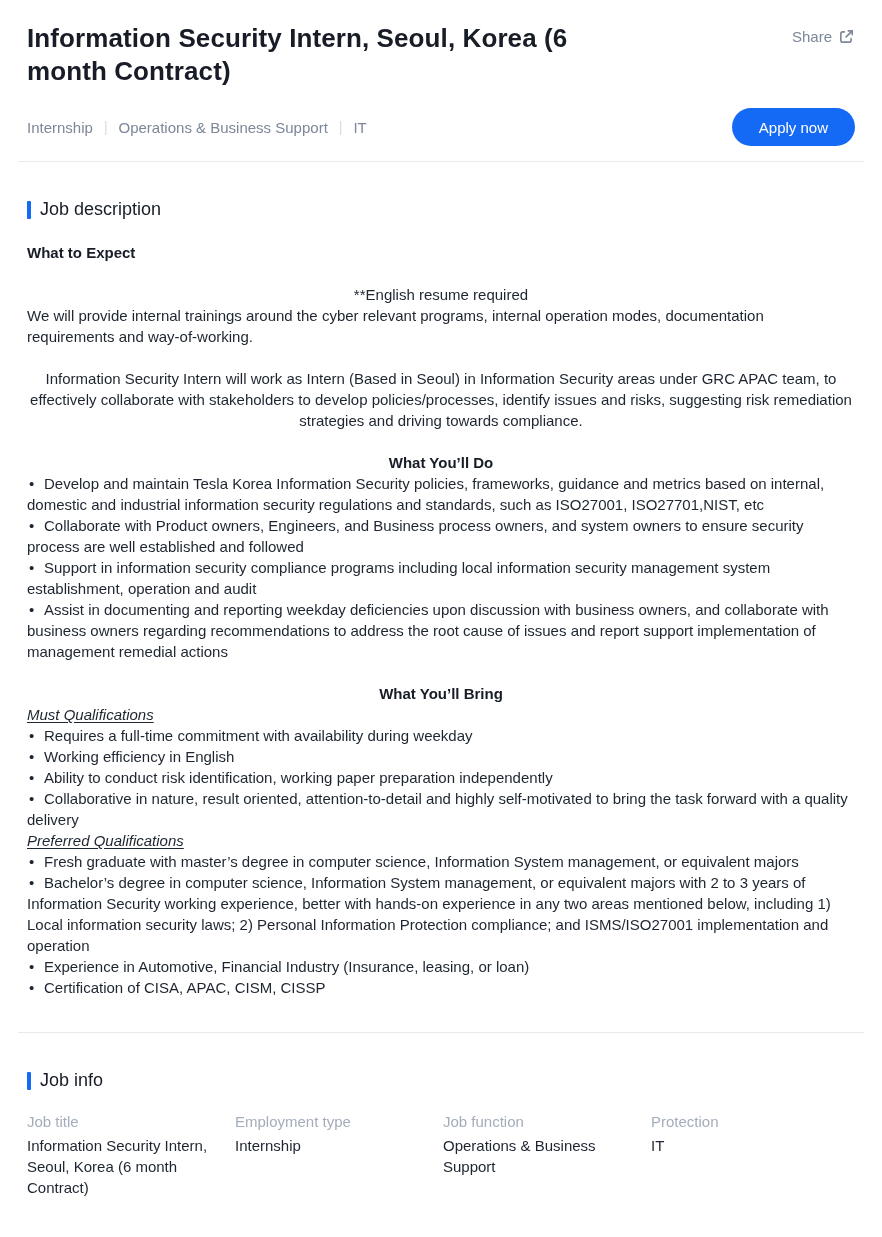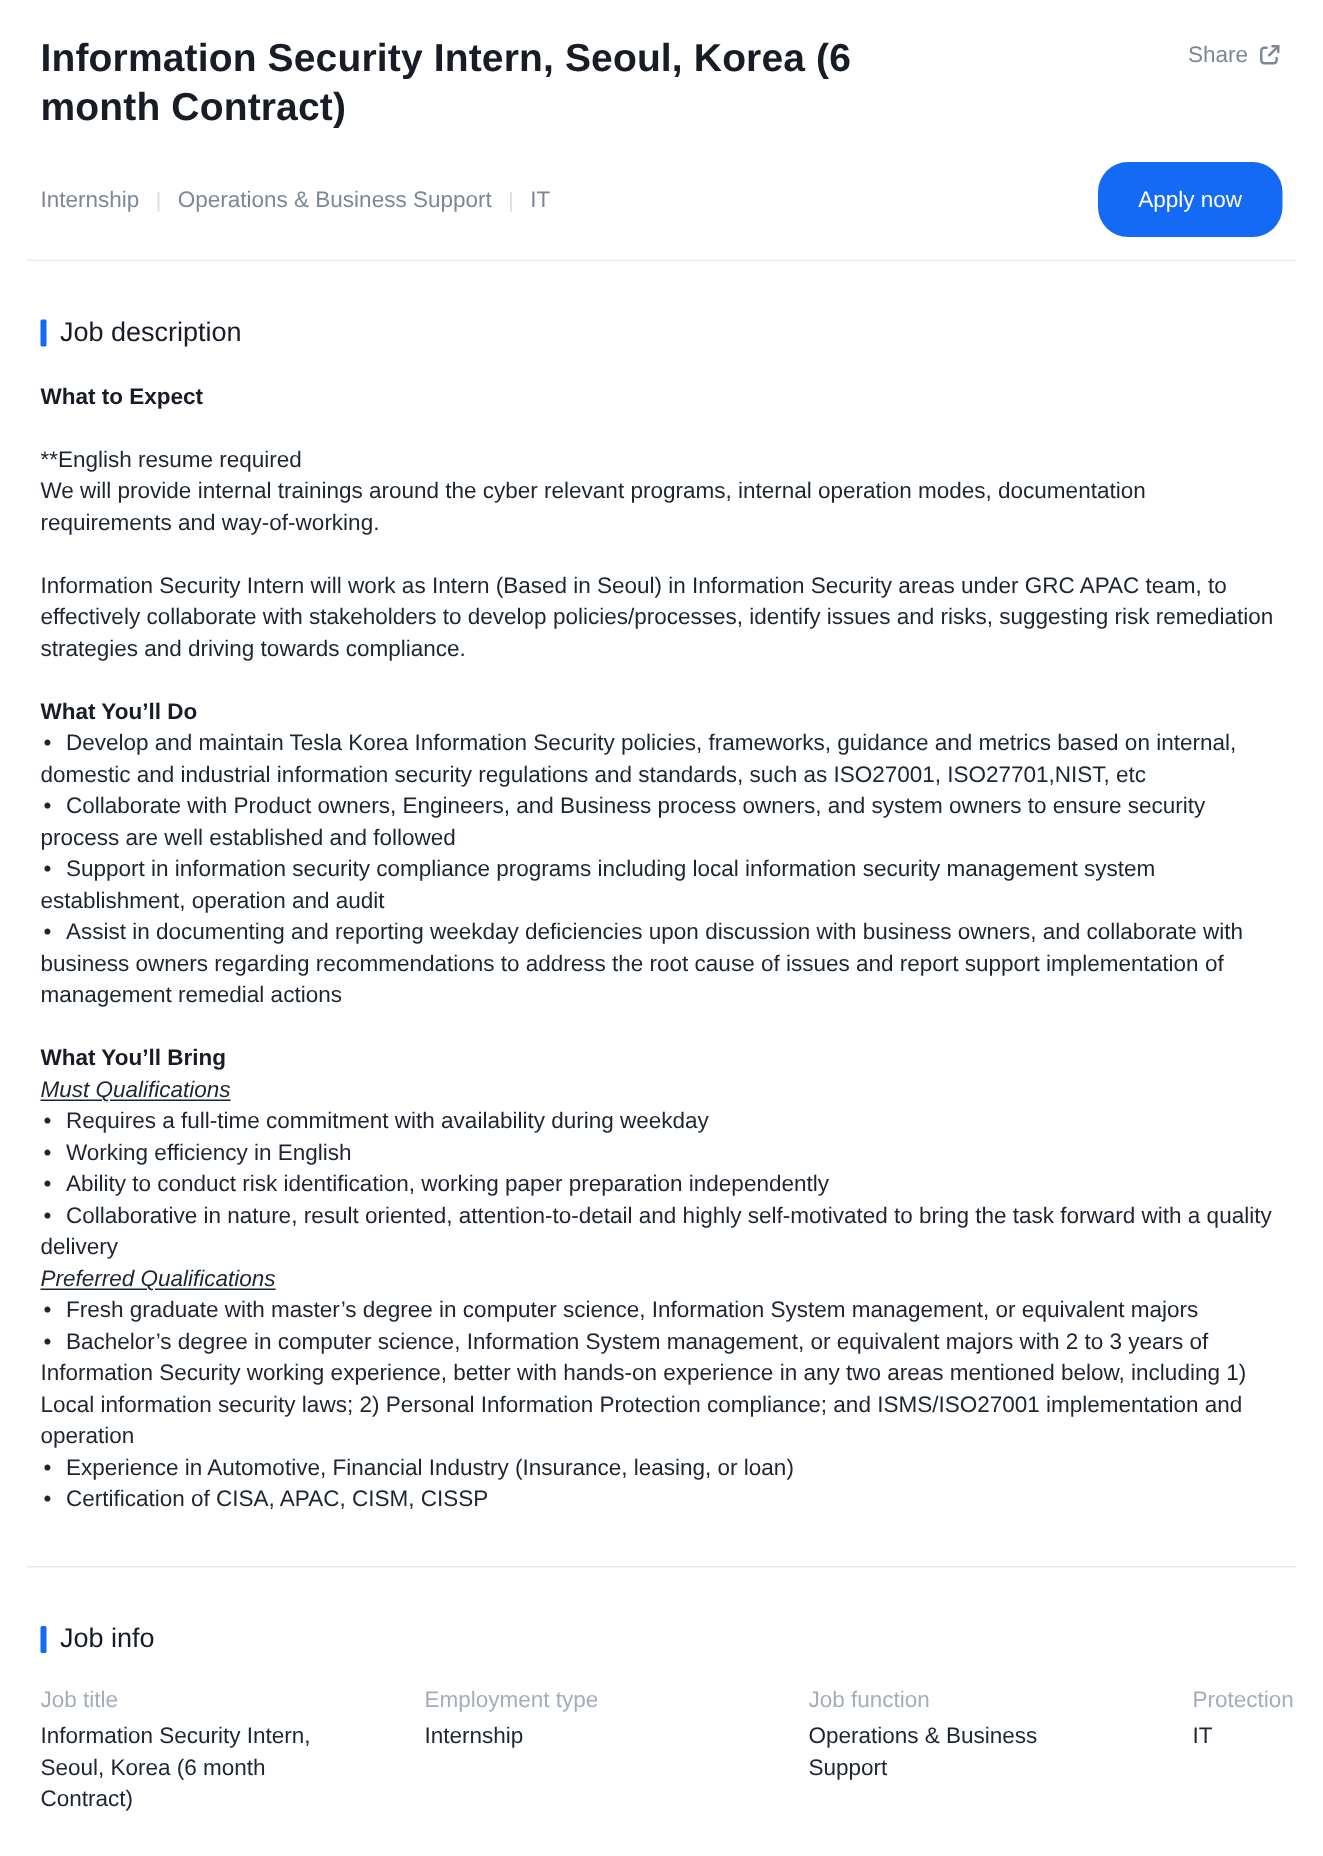--- a/index.html
+++ b/index.html
@@ -41,44 +41,44 @@
   }
   .share svg{display:block;}
   .meta-row{display:flex;justify-content:space-between;align-items:center;margin-top:20px;}
   .tags{display:flex;align-items:center;gap:11px;font-size:15px;color:var(--muted);}
   .tag-sep{color:var(--sep);font-size:14px;}
   .apply{
     background:var(--accent);
     color:var(--btn-text);
     border:none;
     border-radius:20px;
-    height:50px;
+    height:38px;
     padding:0 27px;
     font-size:15px;
     font-family:inherit;
     font-weight:500;
     cursor:pointer;
   }
   hr.divider{border:none;border-top:1px solid var(--divider);margin:15px 18px 0;}
   hr.divider.between{margin-top:34px;}
   
   .section-title{
     display:flex;align-items:center;gap:9px;
     margin:37px 0 0;
     font-size:18px;font-weight:500;color:var(--heading);
   }
   .accent-bar{width:4px;height:18px;background:var(--accent);border-radius:1px;flex:none;}
   .blocks{margin-top:22px;font-size:15px;line-height:21px;color:var(--body);}
   .block{margin:0;}
-  .block.gap{margin-top:21px;}
+  .block.gap{margin-top:21px;text-align:center;}
   .block-heading{font-weight:700;color:var(--heading);}
   .block-qual{font-style:italic;text-decoration:underline;text-underline-offset:2px;}
   .block-bullet::before{content:"\2022";display:inline-block;width:17px;text-indent:2px;}
   
-  .ji-grid{display:grid;grid-template-columns:repeat(4,208px);margin-top:22px;gap:48px;}
+  .ji-grid{display:grid;grid-template-columns:repeat(4,208px);margin-top:22px;}
   .ji-label{font-size:15px;color:var(--label);}
   .ji-value{font-size:15px;line-height:21px;color:var(--body);margin-top:5px;padding-right:26px;}
   .footer-space{height:56px;}
 </style>
 </head>
 <body>
 
 <div class="content header">
   <div class="title-row">
     <h1 class="page-title">Information Security Intern, Seoul, Korea (6 month Contract)</h1>

